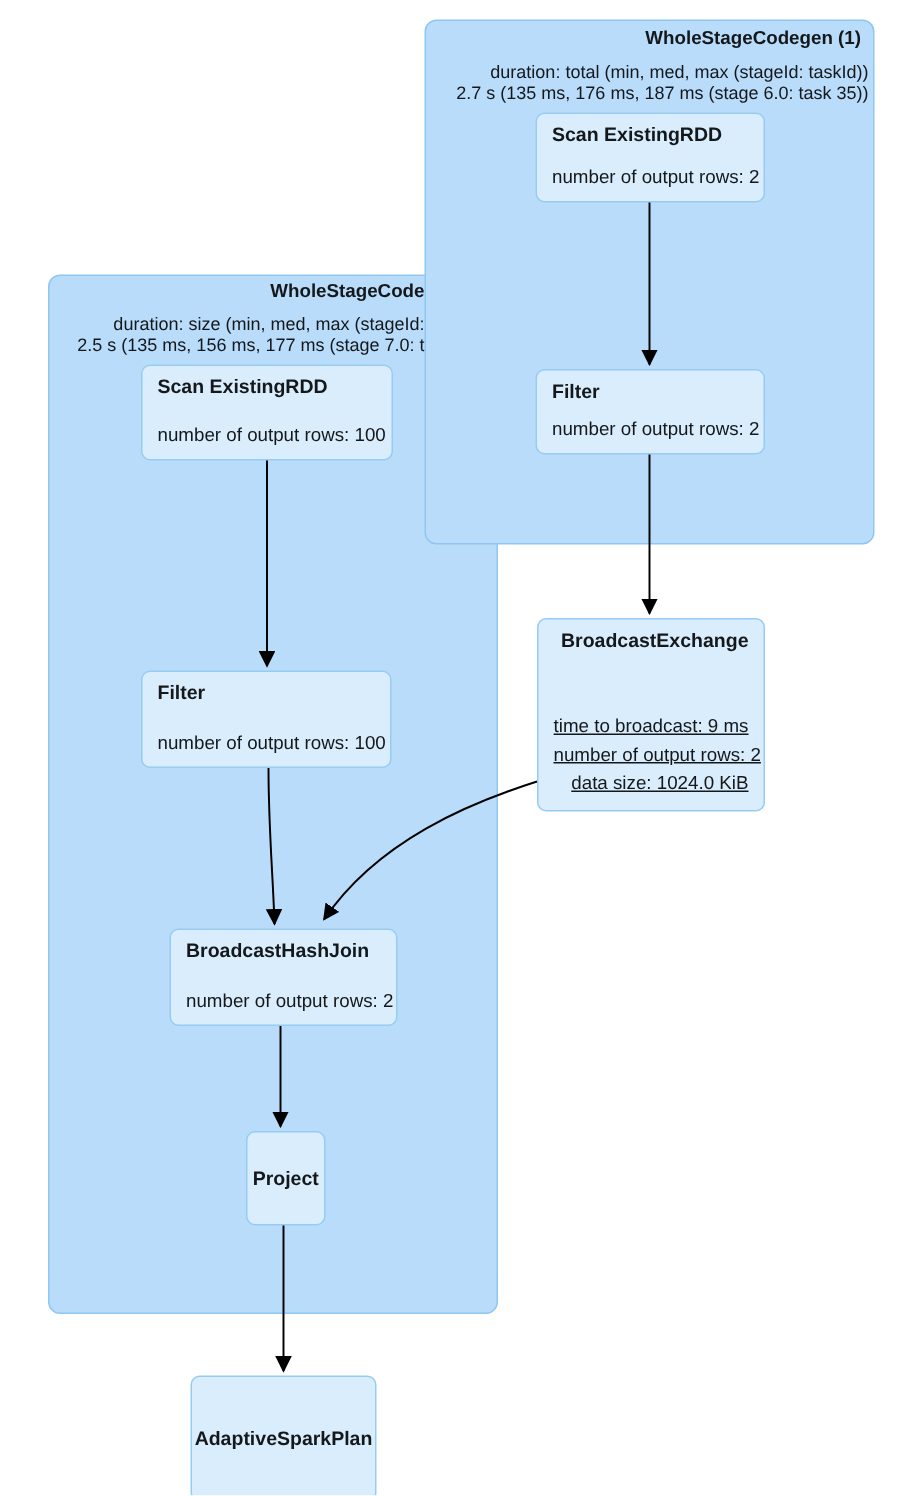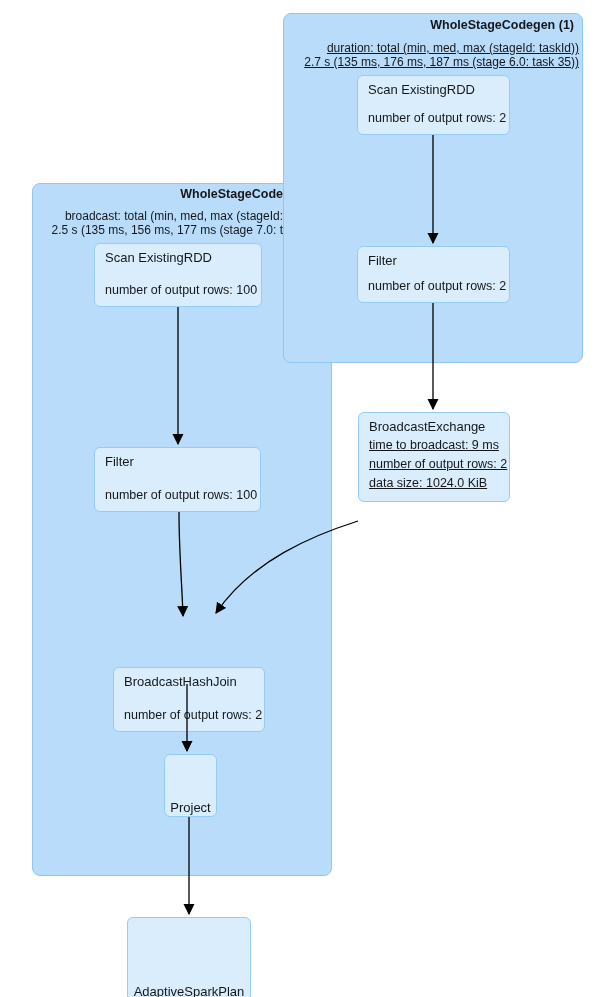--- a/index.html
+++ b/index.html
@@ -15,58 +15,58 @@
   html,body{margin:0;padding:0;background:var(--canvas-bg);}
   body{font-family:"Liberation Sans",sans-serif;color:var(--text-color);}
   .canvas{position:relative;width:614px;height:997px;overflow:hidden;background:var(--canvas-bg);}
 
   .cluster{position:absolute;background:var(--cluster-fill);border:1px solid var(--cluster-border);border-radius:8px;}
   .cluster-title{position:absolute;font-size:12.5px;font-weight:bold;text-align:right;white-space:nowrap;line-height:15px;}
   .cluster-duration{position:absolute;font-size:12px;line-height:14px;text-align:right;white-space:nowrap;}
 
   .node{position:absolute;background:var(--node-fill);border:1px solid var(--node-border);border-radius:6px;
         padding:6px 10px 8px 10px;display:flex;flex-direction:column;justify-content:space-between;}
-  .node-title{font-size:13px;font-weight:normal;line-height:16px;white-space:nowrap;}
+  .node-title{font-size:13px;font-weight:bold;line-height:16px;white-space:nowrap;}
   .node-metrics{display:flex;flex-direction:column;}
   .metric{font-size:12.5px;line-height:15px;white-space:nowrap;}
   .node.tall .metric{line-height:19px;text-decoration:underline;}
-  .node.label-only{justify-content:flex-end;align-items:center;padding:0;}
+  .node.label-only{justify-content:center;align-items:center;padding:0;}
 
   
   .n-scan1{left:357px;top:75px;width:153px;height:60px;}
   .n-filter1{left:357px;top:246px;width:153px;height:57px;}
-  .n-be{left:358px;top:412px;width:152px;height:90px;}
+  .n-be{left:358px;top:412px;width:152px;height:129px;text-align:right;}
   .n-scan2{left:94px;top:243px;width:168px;height:64px;}
   .n-filter2{left:94px;top:447px;width:167px;height:65px;}
-  .n-bhj{left:113px;top:619px;width:152px;height:65px;margin-top:48px;}
+  .n-bhj{left:113px;top:619px;width:152px;height:65px;}
   .n-project{left:164px;top:754px;width:53px;height:63px;}
   .n-asp{left:127px;top:917px;width:124px;height:84px;}
 
   
   .c-wsc2{left:32px;top:183px;width:300px;height:693px;}
   .c-wsc1{left:283px;top:13px;width:300px;height:350px;padding-left:16px;}
   
   .c-wsc1 .cluster-title{top:4px;left:0;width:290px;}
-  .c-wsc1 .cluster-duration{top:27px;left:0;width:295px;text-decoration:underline;}
+  .c-wsc1 .cluster-duration{top:27px;left:0;width:295px;}
   .c-wsc2 .cluster-title{top:3px;left:0;width:250px;}
   .c-wsc2 .cluster-duration{top:25px;left:0;width:250px;}
 
   .edges{position:absolute;left:0;top:0;width:614px;height:997px;pointer-events:none;}
   .edge{fill:none;stroke:var(--edge-color);stroke-width:1.3px;marker-end:url(#arrowhead);}
   .arrowhead-shape{fill:var(--edge-color);}
 </style>
 </head>
 <body>
 
 <div class="canvas">
 
   <div class="cluster c-wsc2">
     <div class="cluster-title">WholeStageCode</div>
     <div class="cluster-duration">
-      <div>broadcast: total (min, med, max (stageId:</div>
+      <div>duration: size (min, med, max (stageId:</div>
       <div>2.5 s (135 ms, 156 ms, 177 ms (stage 7.0: t</div>
     </div>
   </div>
 
   <div class="cluster c-wsc1">
     <div class="cluster-title">WholeStageCodegen (1)</div>
     <div class="cluster-duration">
       <div>duration: total (min, med, max (stageId: taskId))</div>
       <div>2.7 s (135 ms, 176 ms, 187 ms (stage 6.0: task 35))</div>
     </div>

